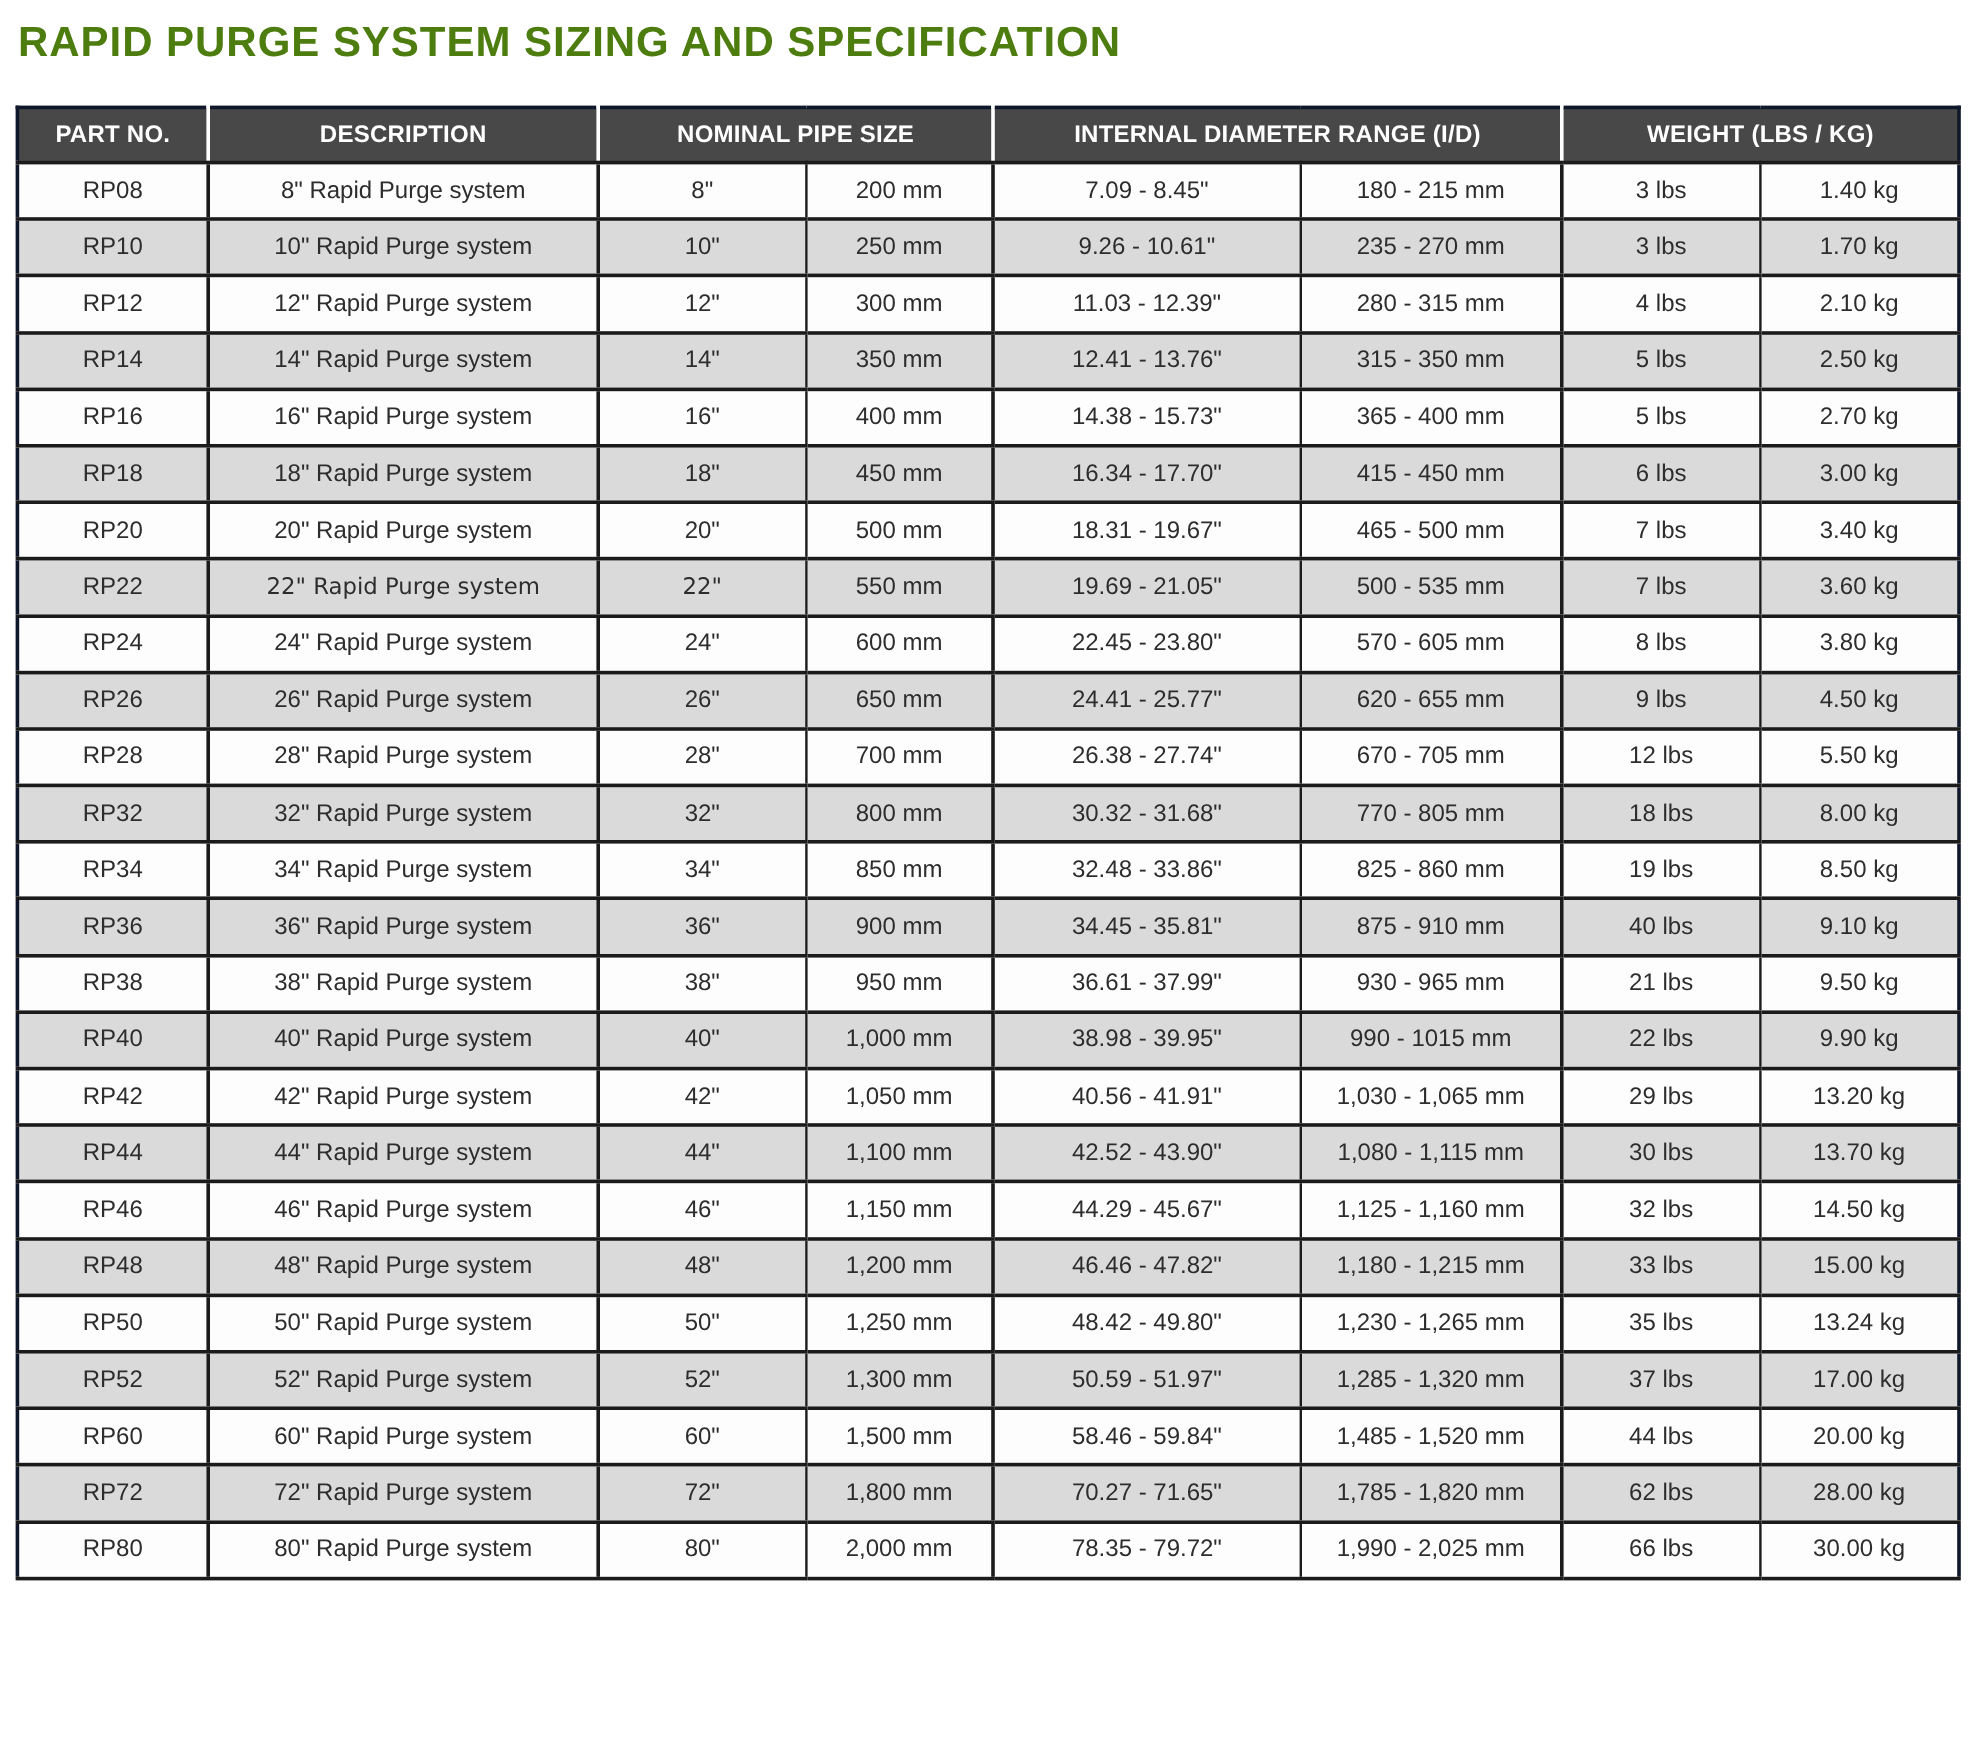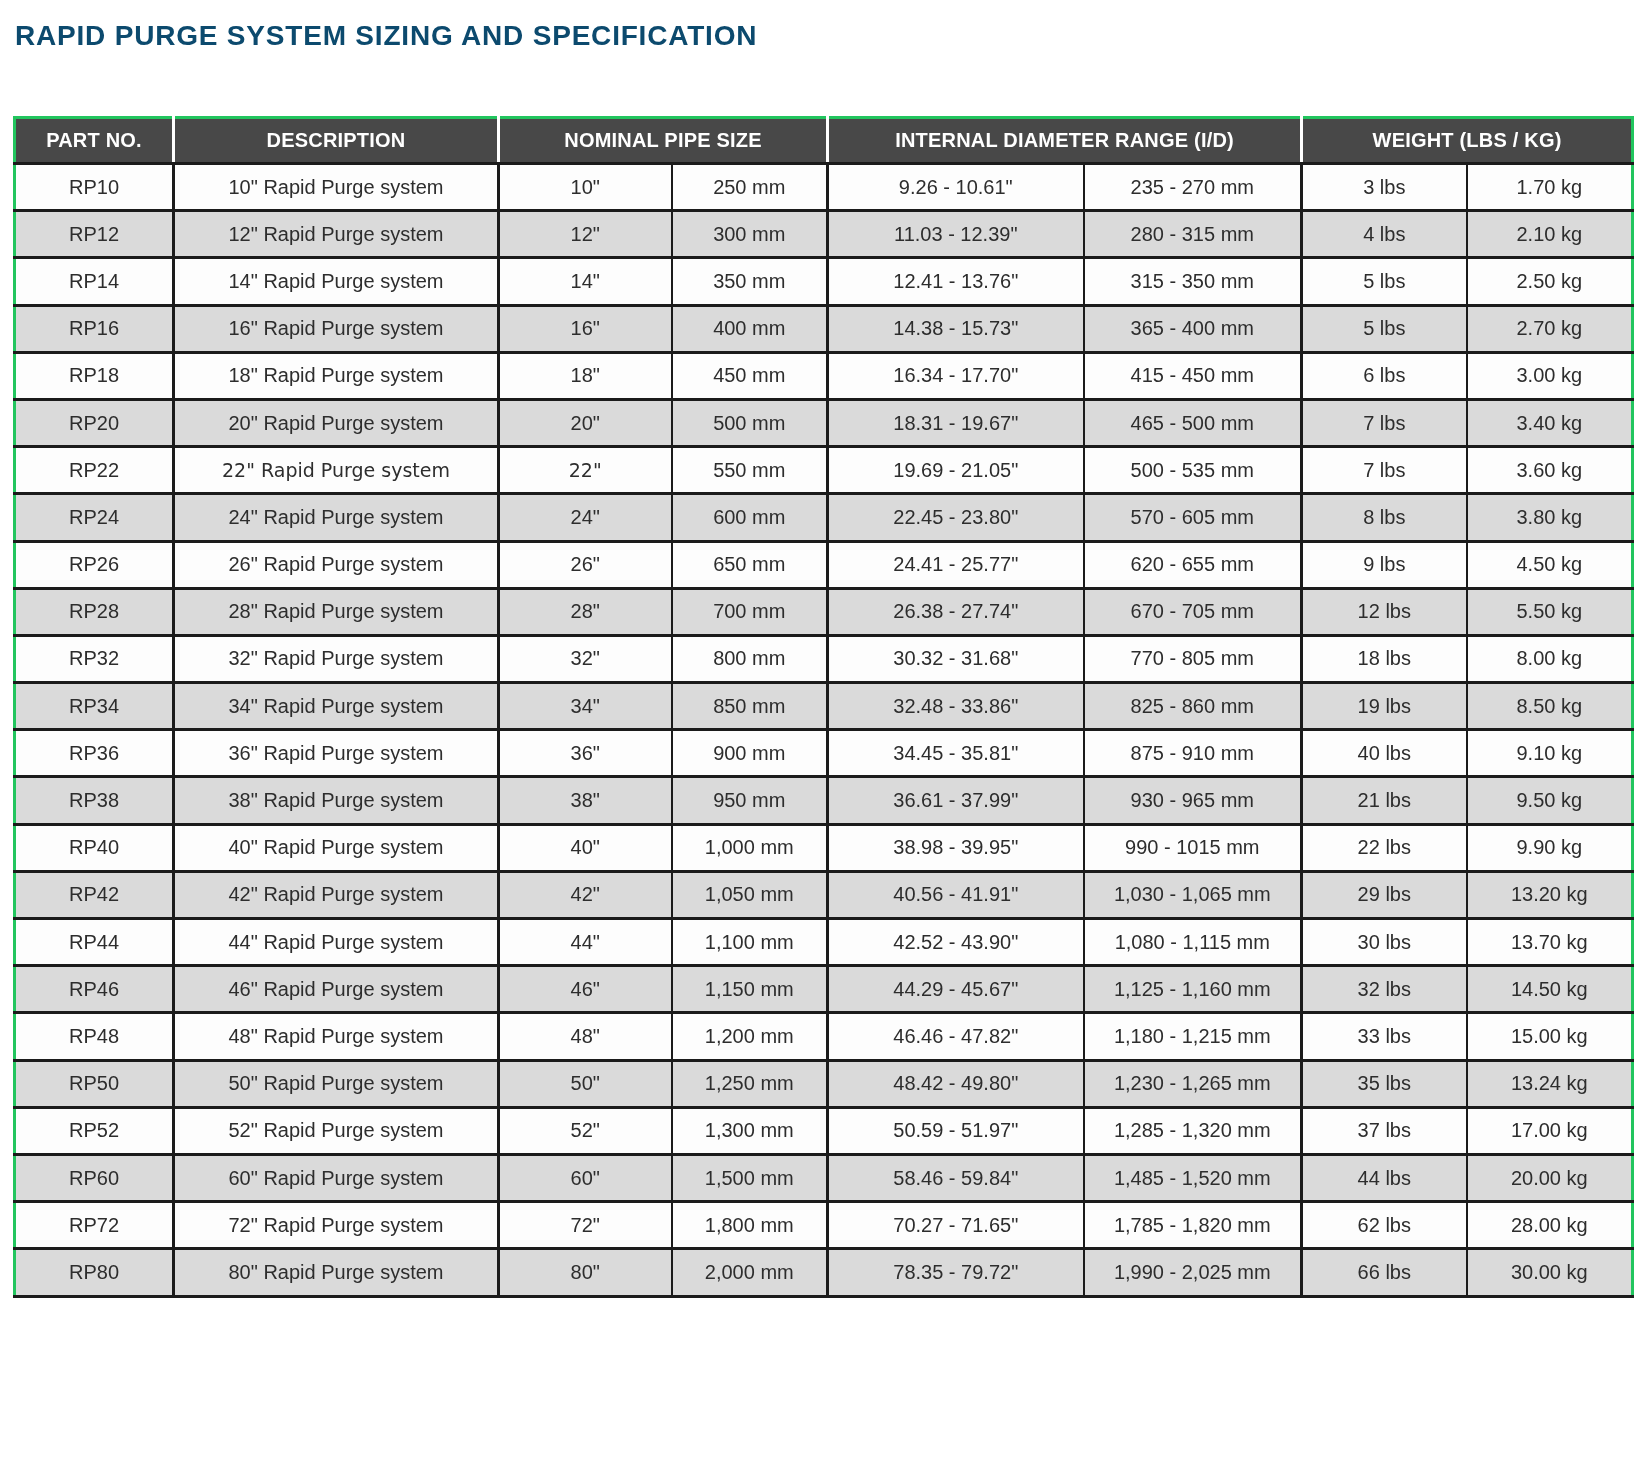--- a/index.html
+++ b/index.html
@@ -15,36 +15,35 @@
     position: relative;
     width: 1643px;
     height: 1465px;
     background: #ffffff;
   }
   .title {
     position: absolute;
     top: 17px;
     left: 15px;
     margin: 0;
-    font-size: 28px;
+    font-size: 35px;
     line-height: 38px;
     font-weight: bold;
     letter-spacing: 0.8px;
-    color: #0c4a6e;
+    color: #4d7c0f;
     font-family: "Liberation Sans", sans-serif;
   }
   table.spec {
     position: absolute;
     top: 88px;
     left: 13px;
     width: 1618px;
     border-collapse: collapse;
     table-layout: fixed;
-    border: 3px solid #22c55e;
-    margin-top: 28px;
+    border: 3px solid #0f172a;
   }
   
   thead th {
     background: #484848;
     color: #ffffff;
     font-size: 20px;
     font-weight: bold;
     height: 43px;
     padding: 0;
     text-align: center;
@@ -105,20 +104,30 @@
       <tr>
         <th>PART NO.</th>
         <th>DESCRIPTION</th>
         <th colspan="2">NOMINAL PIPE SIZE</th>
         <th colspan="2">INTERNAL DIAMETER RANGE (I/D)</th>
         <th colspan="2">WEIGHT (LBS / KG)</th>
       </tr>
     </thead>
     <tbody id="table-body">
         <tr>
+    <td>RP08</td>
+    <td>8" Rapid Purge system</td>
+    <td>8"</td>
+    <td>200 mm</td>
+    <td>7.09 - 8.45"</td>
+    <td>180 - 215 mm</td>
+    <td>3 lbs</td>
+    <td>1.40 kg</td>
+  </tr>
+        <tr>
     <td>RP10</td>
     <td>10" Rapid Purge system</td>
     <td>10"</td>
     <td>250 mm</td>
     <td>9.26 - 10.61"</td>
     <td>235 - 270 mm</td>
     <td>3 lbs</td>
     <td>1.70 kg</td>
   </tr>
         <tr>

